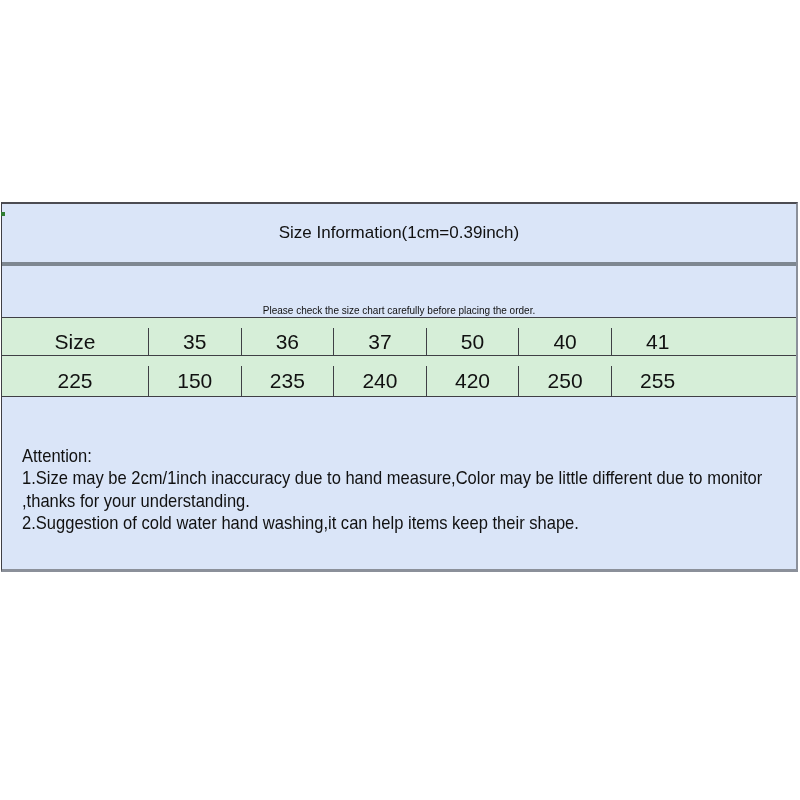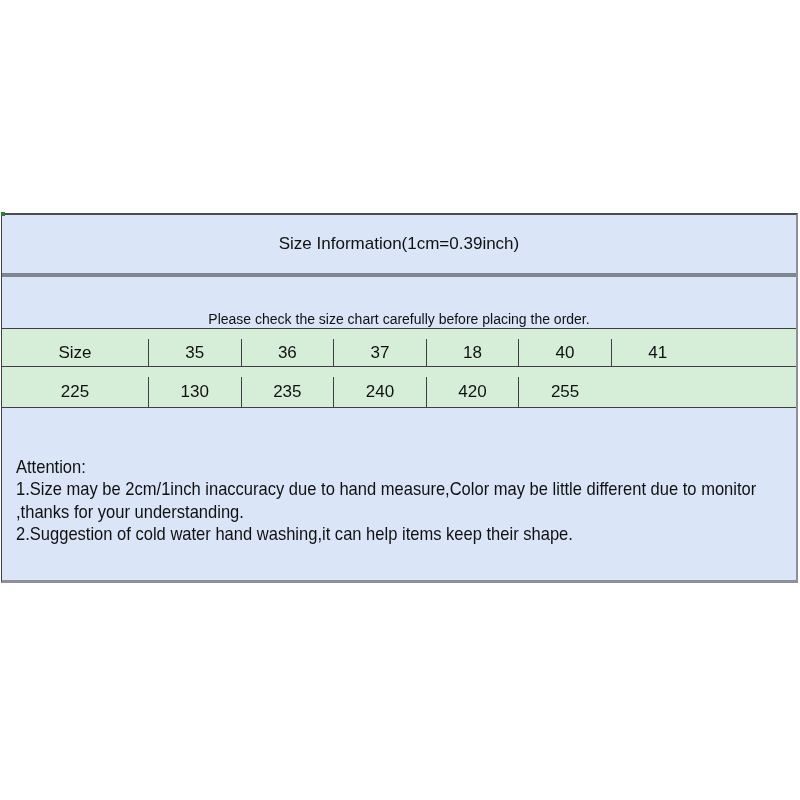--- a/index.html
+++ b/index.html
@@ -24,21 +24,21 @@
     left: 1px;
     top: 212px;
     width: 4px;
     height: 4px;
     background: var(--corner-mark, #2f7d32);
     z-index: 2;
   }
   .size-table {
     position: absolute;
     left: 1px;
-    top: 213px;
+    top: 202px;
     width: 797px;
     height: 370px;
     box-sizing: border-box;
     border-top: 2px solid #4c4c52;
     border-left: 1px solid var(--grid-line, #3f3f45);
     border-right: 2px solid var(--outer-border, #8b909a);
     border-bottom: 3px solid var(--outer-border, #8b909a);
     background: var(--header-fill, #dae5f8);
     display: flex;
     flex-direction: column;
@@ -54,21 +54,21 @@
   .thick-divider {
     height: 4px;
     background: var(--thick-divider, #7e8791);
   }
   .row-notice {
     height: 51px;
     box-sizing: border-box;
     display: flex;
     align-items: flex-end;
     justify-content: center;
-    font-size: 14px;
+    font-size: 10px;
     padding-bottom: 1px;
     background: var(--header-fill, #dae5f8);
   }
   .grid-row {
     display: grid;
     grid-template-columns: 146px repeat(7, 1fr);
     background: var(--row-fill, #d6eed8);
     box-sizing: border-box;
   }
   .row-sizes {
@@ -77,31 +77,31 @@
     border-bottom: 1px solid var(--grid-line, #3f3f45);
   }
   .row-foot {
     height: 41px;
     border-bottom: 1px solid var(--grid-line, #3f3f45);
   }
   .cell {
     display: flex;
     align-items: center;
     justify-content: center;
-    font-size: 17px;
+    font-size: 21px;
     box-sizing: border-box;
     margin-top: 10px;
   }
   .cell + .cell {
     border-left: 1px solid var(--grid-line, #3f3f45);
   }
   .row-attention {
     flex: 1;
     background: var(--header-fill, #dae5f8);
-    padding: 48px 4px 0 14px;
+    padding: 48px 4px 0 20px;
     box-sizing: border-box;
   }
   .attention-line {
     font-size: 19px;
     line-height: 22.4px;
     white-space: nowrap;
     transform: scaleX(0.87);
     transform-origin: 0 50%;
   }
 </style>
@@ -118,31 +118,32 @@
 
     <div class="thick-divider"></div>
 
     <div class="row-notice">Please check the size chart carefully before placing the order.</div>
 
     <div class="grid-row row-sizes">
       <div class="cell">Size</div>
       <div class="cell">35</div>
       <div class="cell">36</div>
       <div class="cell">37</div>
-      <div class="cell">18</div>
+      <div class="cell">50</div>
       <div class="cell">40</div>
       <div class="cell">41</div>
     </div>
 
     <div class="grid-row row-foot">
       <div class="cell">225</div>
-      <div class="cell">130</div>
+      <div class="cell">150</div>
       <div class="cell">235</div>
       <div class="cell">240</div>
       <div class="cell">420</div>
+      <div class="cell">250</div>
       <div class="cell">255</div>
     </div>
 
     <div class="row-attention">
       <div class="attention-line">Attention:</div>
       <div class="attention-line">1.Size may be 2cm/1inch inaccuracy due to hand measure,Color may be little different due to monitor</div>
       <div class="attention-line">,thanks for your understanding.</div>
       <div class="attention-line">2.Suggestion of cold water hand washing,it can help items keep their shape.</div>
     </div>
 

